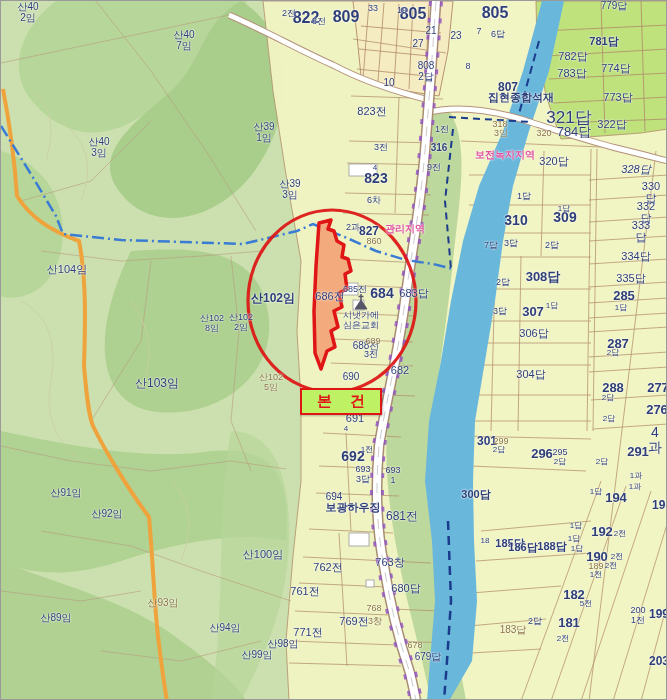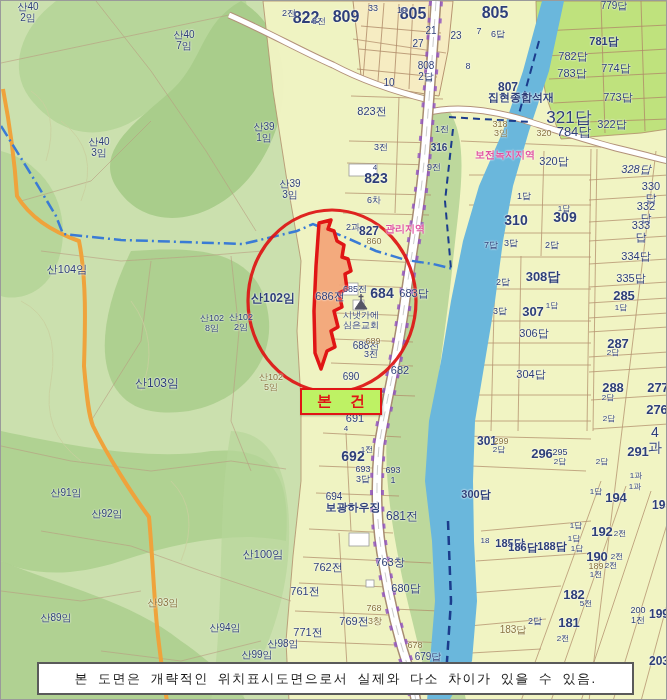--- a/index.html
+++ b/index.html
@@ -394,17 +394,14 @@
       <div class="lbl n" style="left: 106px; top: 513px; font-size: 10px;">산92임</div>
       <div class="lbl n" style="left: 55px; top: 617px; font-size: 10px;">산89임</div>
       <div class="lbl o" style="left: 162px; top: 602px; font-size: 10px;">산93임</div>
       <div class="lbl n" style="left: 224px; top: 627px; font-size: 10px;">산94임</div>
     </div>
 
   <div id="subject-box">
     <span>본 건</span>
   </div>
 
-  <div id="disclaimer">
-    <span>본 도면은 개략적인 위치표시도면으로서 실제와 다소 차이가 있을 수 있음.</span>
-  </div>
 
 </div>
 
 </body></html>

